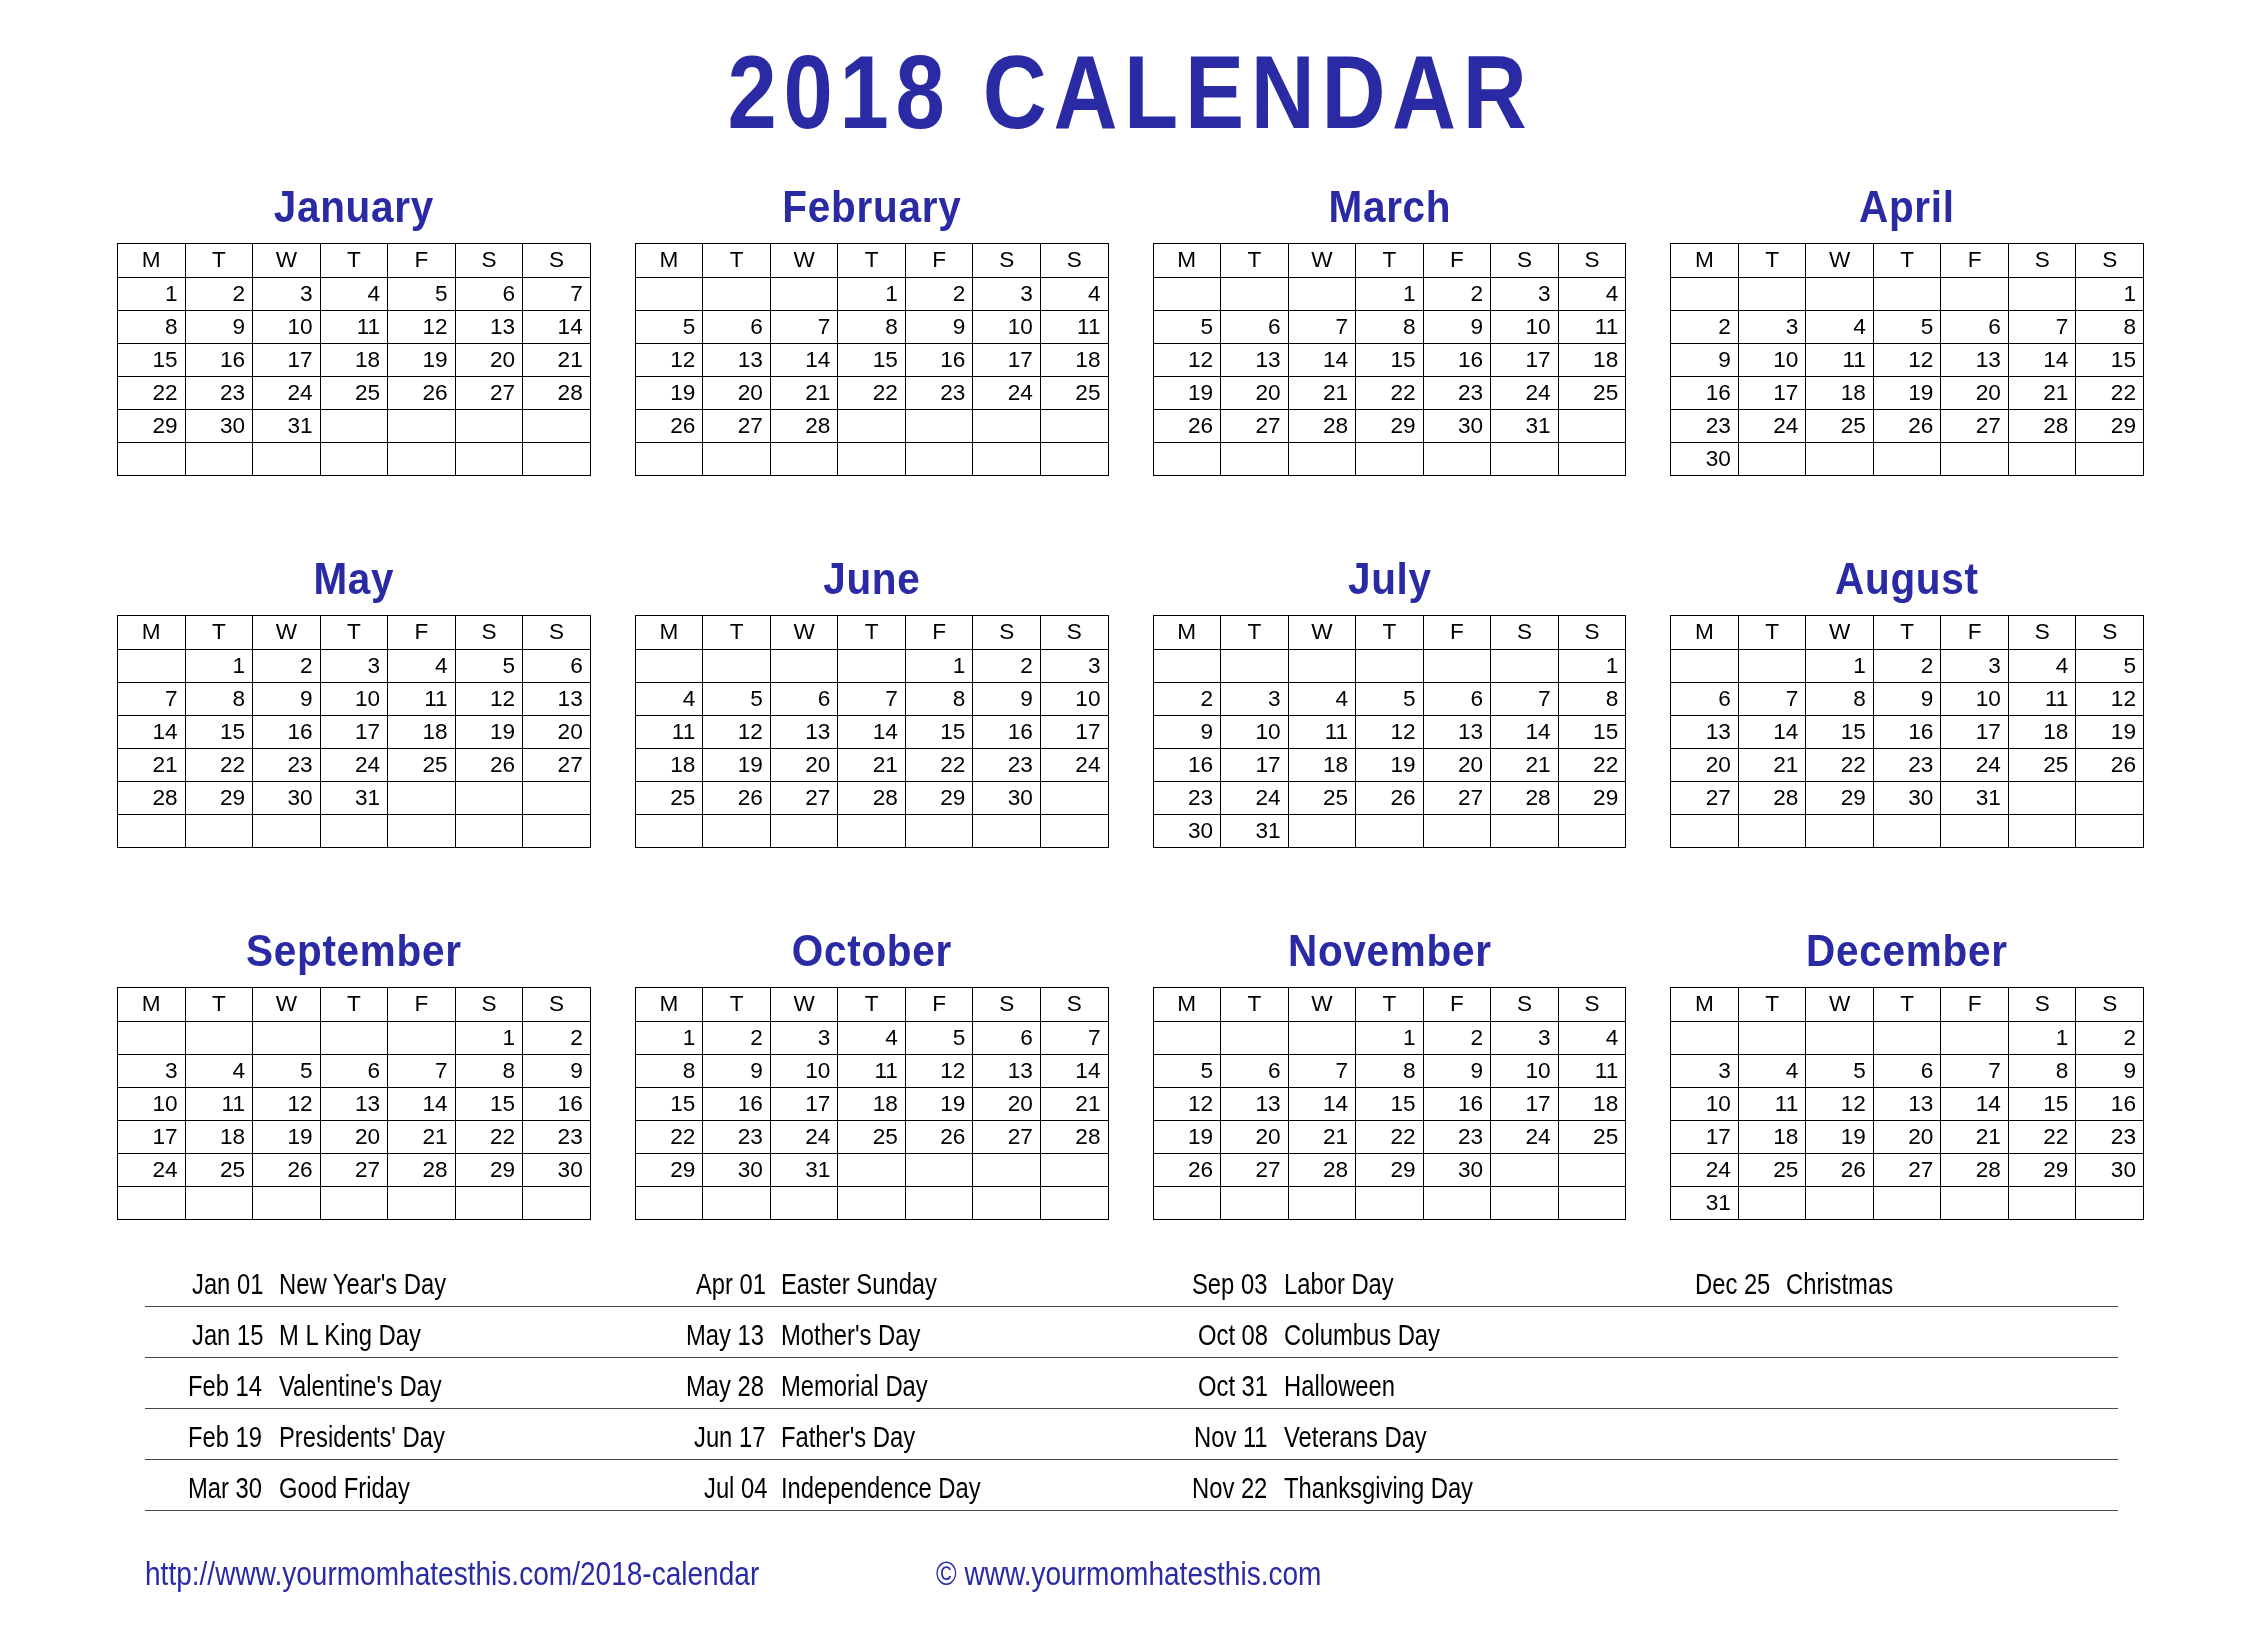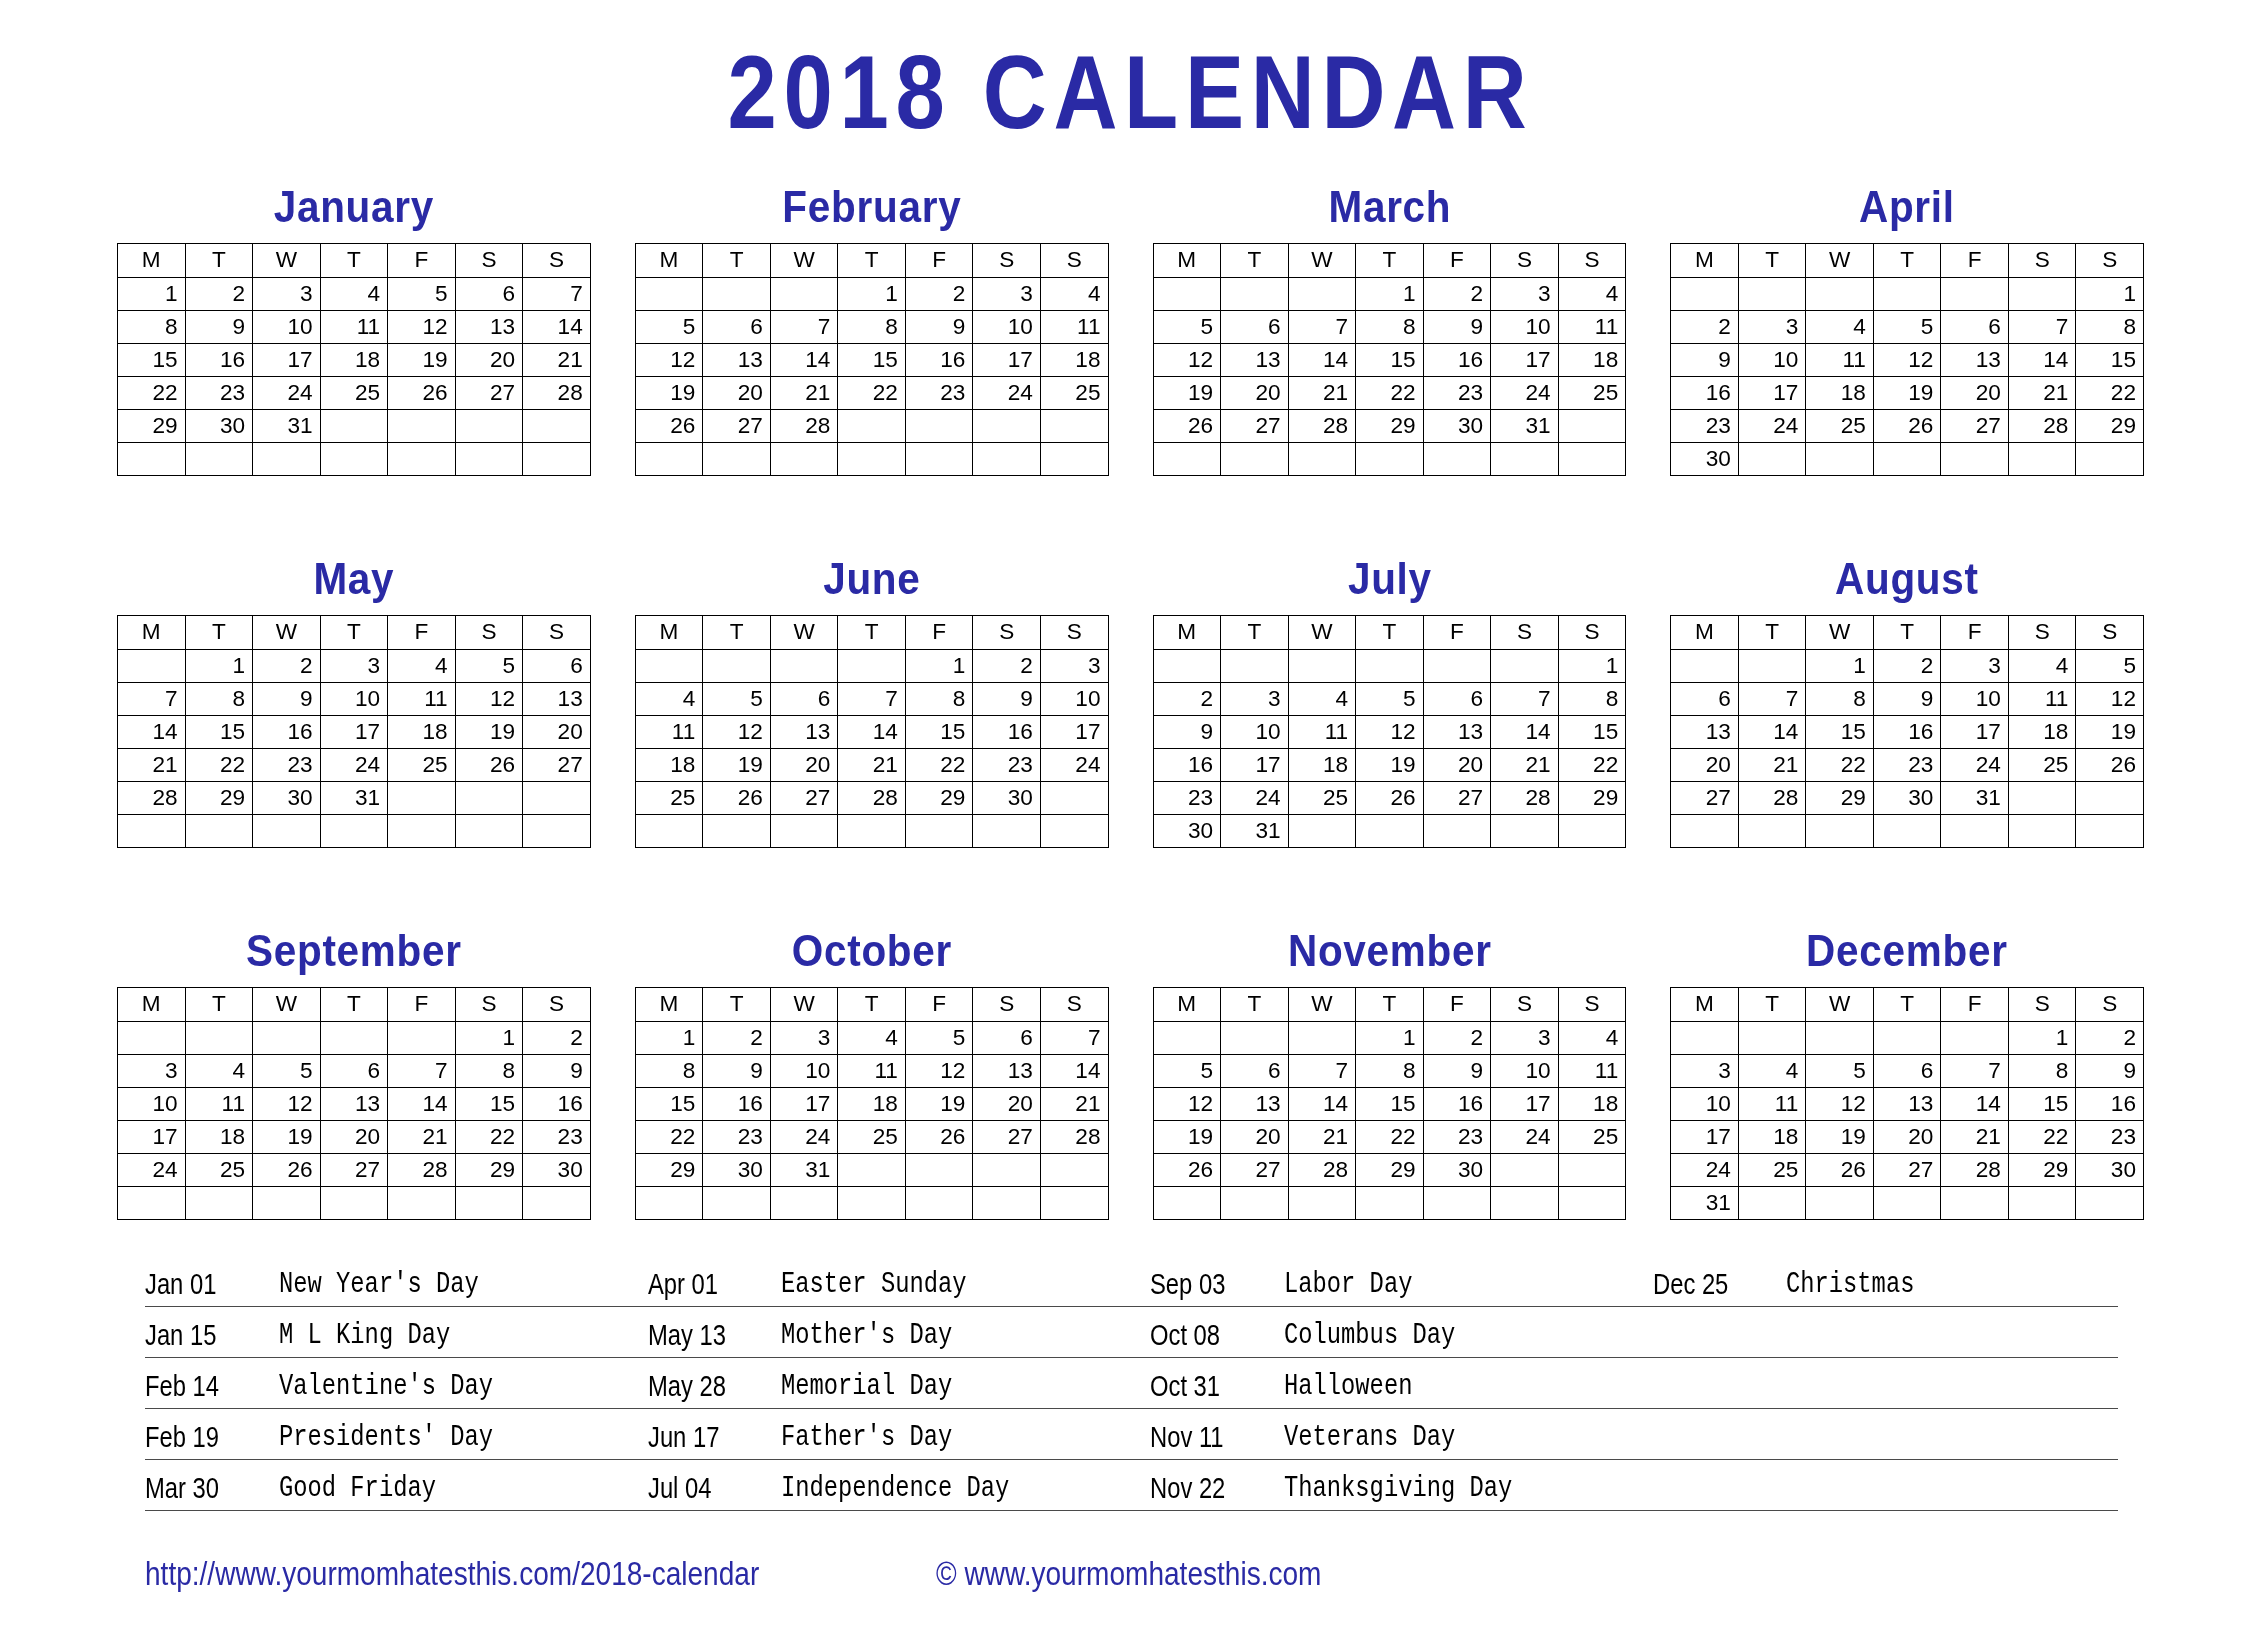--- a/index.html
+++ b/index.html
@@ -115,22 +115,22 @@
     vertical-align: bottom;
     padding: 0 0 6.2px 0;
     font-family: "Liberation Sans", sans-serif;
     font-size: 29px;
     color: #000000;
     line-height: 1;
     white-space: nowrap;
     transform-origin: left bottom;
   }
 
-  table.holi td.hdate  { width: 100px; }
-  table.holi td.hname  { width: 248px; font-family: Liberation Mono, monospace; }
+  table.holi td.hdate  { width: 100px; text-align: right; }
+  table.holi td.hname  { width: 248px; }
   table.holi td.spacer { width: 28px; border-bottom: 1.6px solid #4a4a4a; }
 
   table.holi td span.sq {
     display: inline-block;
     transform: scaleX(0.82);
     transform-origin: left center;
   }
 
   
   .footer {

